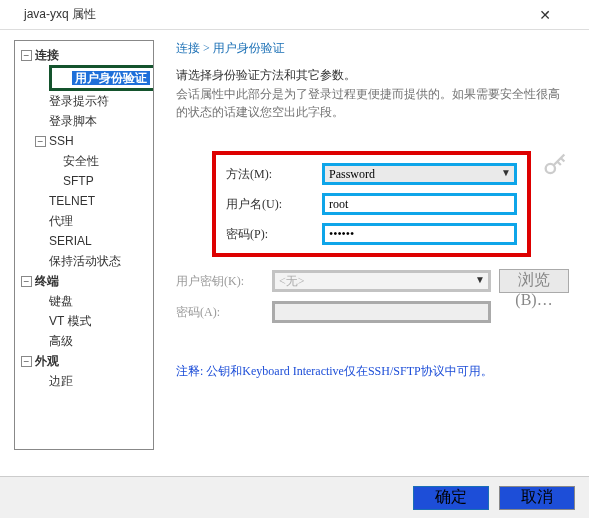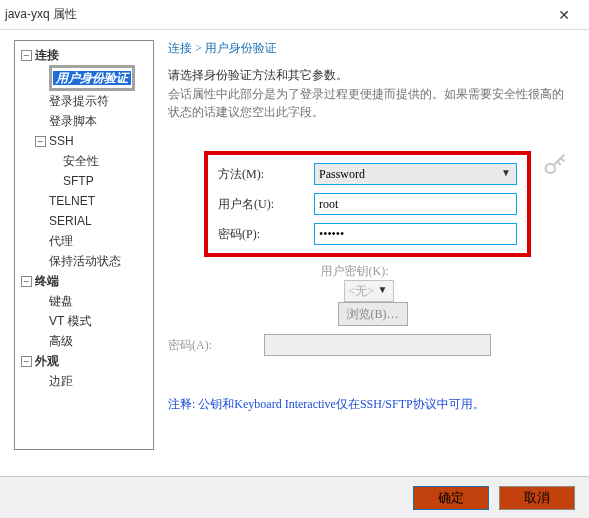--- a/index.html
+++ b/index.html
@@ -1,51 +1,51 @@
 <!DOCTYPE html>
 <html><head>
 <meta charset="utf-8">
 <style>
 * { box-sizing: border-box; margin: 0; padding: 0; }
 body { font-family: "Microsoft YaHei", "SimSun", sans-serif; font-size: 12px; background: #fff; width: 589px; height: 518px; overflow: hidden; }
-.titlebar { height: 30px; background: #fff; border-bottom: 1px solid #ddd; display: flex; align-items: center; padding: 0 5px; }
+.titlebar { height: 30px; background: #fff; border-bottom: 1px solid #ddd; display: flex; align-items: center; padding: 0 24px; }
 .titlebar .title { flex: 1; color: #333; }
 .titlebar .close { width: 40px; text-align: center; font-size: 14px; color: #333; cursor: pointer; }
 .body { padding: 10px 14px; }
 .category-label { margin-bottom: 4px; color: #333; }
-.main-row { display: flex; gap: 8px; }
+.main-row { display: flex; gap: 16px; }
 .tree-panel { width: 140px; height: 410px; border: 1px solid #888; background: #fff; overflow: auto; padding: 4px 2px; }
 .tree ul { list-style: none; padding-left: 14px; }
 .tree > ul { padding-left: 4px; }
 .tree li { line-height: 20px; white-space: nowrap; color: #333; cursor: default; }
 .tree .exp { display: inline-block; width: 11px; height: 11px; border: 1px solid #888; text-align: center; line-height: 9px; font-size: 10px; margin-right: 3px; color: #555; background: #fff; cursor: pointer; vertical-align: middle; }
 .tree .noexp { display: inline-block; width: 11px; margin-right: 3px; }
 .tree .bold { font-weight: bold; }
-.tree .sel-wrap { display: inline-block; border: 3px solid #a3a3a3; padding: 0 1px; font-style: italic; }
+.tree .sel-wrap { display: inline-block; border: 3px solid #14532d; padding: 0 20px; }
 .tree .sel { background: #1e6fd9; color: #fff; padding: 0 3px; font-weight: bold; }
 .content { flex: 1; padding: 0 6px; font-family: Liberation Serif, serif; }
 .breadcrumb { color: #1a6fb5; margin-bottom: 10px; font-size: 12px; }
 .desc { color: #333; margin-bottom: 1px; }
 .desc2 { color: #737373; margin-bottom: 30px; line-height: 18px; }
 .form-box { border: 4px solid #d00; padding: 8px 10px 6px 10px; margin-bottom: 6px; margin-left: 36px; }
 .form-row { display: flex; align-items: center; margin-bottom: 8px; }
 .form-row label { width: 96px; color: #333; }
 .form-row .field { flex: 1; }
-select, input[type=text], input[type=password] { width: 100%; height: 22px; border: 1px solid #0ea5e9; padding: 0 4px; font-family: inherit; font-size: 12px; background: #fff; }
+select, input[type=text], input[type=password] { width: 100%; height: 22px; border: 3px solid #0ea5e9; padding: 0 4px; font-family: inherit; font-size: 12px; background: #fff; }
 select { appearance: none; background: #eaeaea; padding-right: 18px; }
 .select-wrap { position: relative; }
 .select-wrap .chev { position: absolute; right: 6px; top: 4px; font-size: 10px; color: #333; pointer-events: none; }
 .key-icon { width: 28px; height: 28px; margin-left: 10px; color: #ccc; }
 .key-icon svg { width: 100%; height: 100%; }
 .disabled-row label { color: #9a9a9a; }
 .disabled-row select, .disabled-row input { background: #eee; color: #888; border-color: #aaa; }
-.browse-btn { width: 70px; height: 24px; margin-left: 8px; background: #e9e9e9; border: 1px solid #aaa; color: #888; font-family: inherit; font-size: 12px; }
+.browse-btn { width: 70px; height: 24px; margin-left: 8px; background: #e9e9e9; border: 1px solid #aaa; color: #888; font-family: inherit; font-size: 16px; }
 .note { margin-top: 40px; color: #1d4ed8; }
 .footer { position: absolute; bottom: 0; left: 0; right: 0; height: 42px; border-top: 1px solid #ccc; background: #f0f0f0; display: flex; justify-content: flex-end; align-items: center; padding: 0 14px; gap: 10px; }
-.footer button { width: 76px; height: 24px; background: #c2410c; border: 1px solid #888; font-family: inherit; font-size: 13px; cursor: pointer; }
+.footer button { width: 76px; height: 24px; background: #1d4ed8; border: 1px solid #888; font-family: inherit; font-size: 16px; cursor: pointer; }
 .footer button.primary { border: 1px solid #1a6fb5; }
 </style>
 </head>
 <body>
 
 <div class="titlebar">
   <span class="title">java-yxq 属性</span>
   <span class="close">✕</span>
 </div>
 
@@ -58,22 +58,22 @@
             <li><span class="noexp"></span><span class="sel-wrap"><span class="sel">用户身份验证</span></span></li>
             <li><span class="noexp"></span><span>登录提示符</span></li>
             <li><span class="noexp"></span><span>登录脚本</span></li>
             <li><span class="exp">−</span><span>SSH</span>
               <ul>
                 <li><span class="noexp"></span><span>安全性</span></li>
                 <li><span class="noexp"></span><span>SFTP</span></li>
               </ul>
             </li>
             <li><span class="noexp"></span><span>TELNET</span></li>
+            <li><span class="noexp"></span><span>代理</span></li>
             <li><span class="noexp"></span><span>SERIAL</span></li>
-            <li><span class="noexp"></span><span>代理</span></li>
             <li><span class="noexp"></span><span>保持活动状态</span></li>
           </ul>
         </li>
         <li><span class="exp">−</span><span class="bold">终端</span>
           <ul>
             <li><span class="noexp"></span><span>键盘</span></li>
             <li><span class="noexp"></span><span>VT 模式</span></li>
             <li><span class="noexp"></span><span>高级</span></li>
           </ul>
         </li>
@@ -110,21 +110,21 @@
           </div>
         </div>
         <div class="key-icon">
           <svg viewBox="0 0 24 24" fill="none" stroke="currentColor" stroke-width="2">
               <circle cx="8" cy="15" r="4"></circle>
               <path d="M11 12 L20 3 M17 6 L20 9 M14 9 L17 12"></path>
             </svg>
         </div>
       </div>
 
-      <div class="form-row disabled-row" style="flex-direction:column;">
+      <div class="form-row disabled-row" style="margin-top:6px;">
         <label>用户密钥(K):</label>
         <div class="field select-wrap">
           <select disabled=""><option>&lt;无&gt;</option></select>
           <span class="chev">▼</span>
         </div>
         <button class="browse-btn" disabled="">浏览(B)…</button>
       </div>
       <div class="form-row disabled-row">
         <label>密码(A):</label>
         <div class="field"><input type="password" disabled="" style=""></div>

